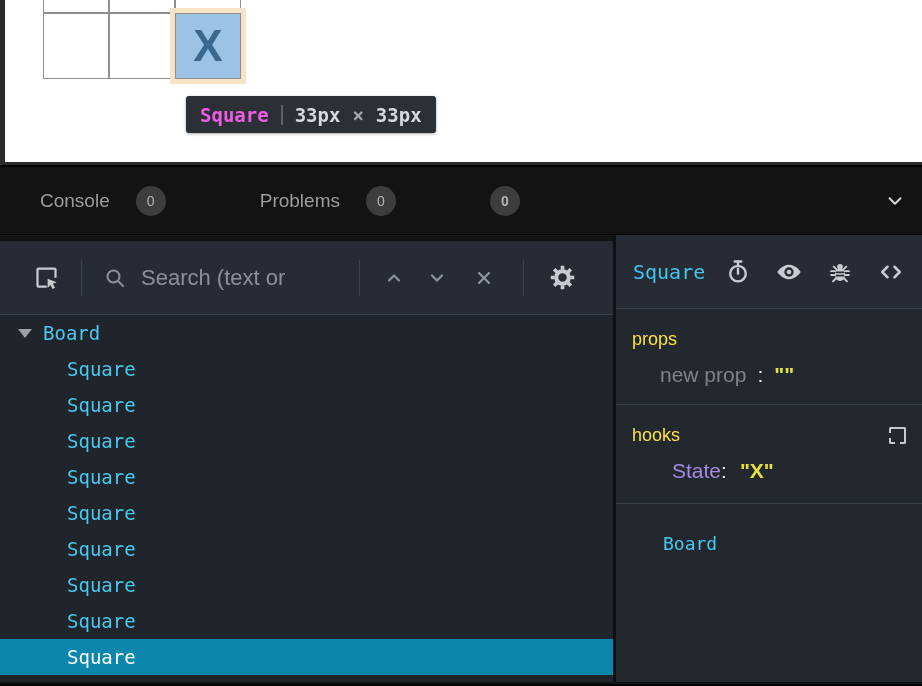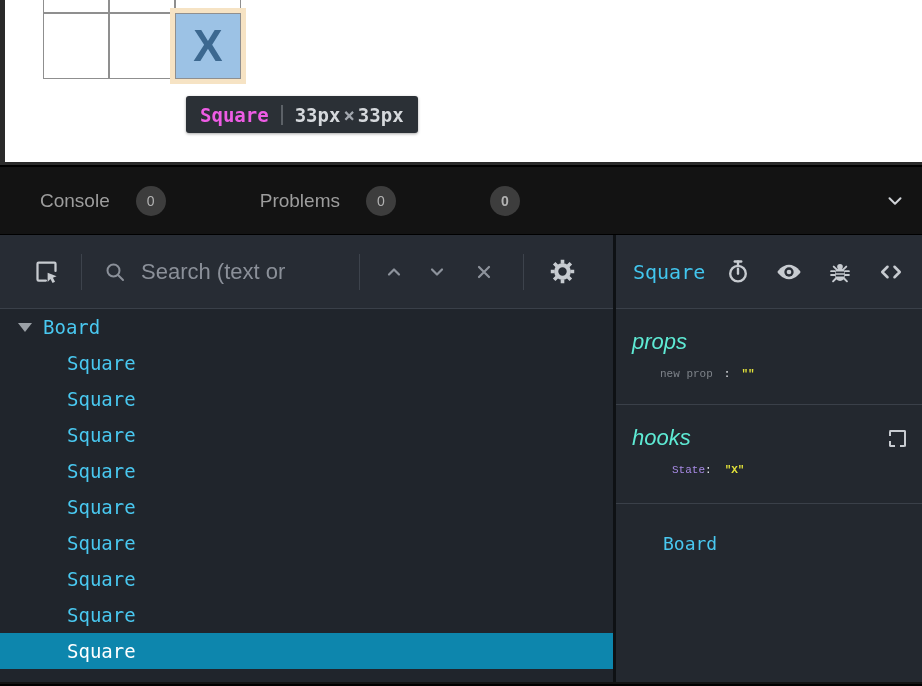--- a/index.html
+++ b/index.html
@@ -20,21 +20,21 @@
   }
   .insp-tooltip {
     position:absolute; left:186px; top:96px; height:37px; z-index:3;
     display:flex; align-items:center; gap:12px;
     background:#2b3036; border-radius:3px; padding:0 14px;
     font-family:"DejaVu Sans Mono", monospace; font-weight:bold; font-size:19px;
     box-shadow:0 1px 3px rgba(0,0,0,.35);
   }
   .insp-tooltip .comp-name { color:#ee5ce5; }
   .insp-tooltip .vr { width:2px; height:20px; background:#5c6167; }
-  .insp-tooltip .dims { color:#d6d9dd; display:flex; gap:3px;justify-content:center; }
+  .insp-tooltip .dims { color:#d6d9dd; display:flex; gap:12px;justify-content:center; }
   .insp-tooltip .times { color:#a2a7ae; }
 
   .border-band { height:5px; background:#2b2b2b; border-bottom:2px solid #000; }
 
   
   .tabbar { height:67px; background:#131313; display:flex; align-items:center; }
   .tab { display:flex; align-items:center; gap:26px; color:#9d9d9d; font-size:19px; cursor:default; }
   .tab .badge { min-width:30px; height:30px; border-radius:15px; background:#3d3d3d; color:#b3b3b3;
                 font-size:14px; display:flex; align-items:center; justify-content:center; }
   .tab.active { color:#f5f5f5; font-weight:bold; font-size:20px; }
@@ -42,21 +42,21 @@
   .tab-problems { margin-left:94px; }
   .tab-devtools { margin-left:94px; }
   .tab-chevron { margin-left:auto; margin-right:16px; display:flex; align-items:center; }
 
   
   .panels { display:flex; height:448px; border-top:1px solid #000; }
   .left-panel { width:613px; display:flex; flex-direction:column; }
   .divider-v { width:3px; background:#0e1114; }
   .right-panel { flex:1; background:#23282f; display:flex; flex-direction:column; }
 
-  .toolbar { height:74px; background:#272c34; border-bottom:1px solid #3a4049; display:flex; align-items:center; flex:none; }
+  .toolbar { height:74px; background:#272c34; border-bottom:1px solid #3a4049; display:flex; align-items:center; flex:none;margin-top:6px; }
   .tb-vr { width:1px; height:36px; background:#3d434c; flex:none; }
   .icon-btn { display:flex; align-items:center; justify-content:center; background:none; border:none; cursor:pointer; padding:0; }
   .inspect-btn { margin-left:33px; }
   .vr-1 { margin-left:21px; }
   .search-icon { margin-left:21px; }
   .search-input {
     margin-left:14px; width:212px; background:transparent; border:none; outline:none;
     font-family:"Liberation Sans", sans-serif; font-size:22px; color:#c8ccd2;
   }
   .search-input::placeholder { color:#8b9099; opacity:1; }
@@ -75,26 +75,26 @@
   .row.child { padding-left:67px; }
   .row.selected { background:#0d86ad; color:#ffffff; }
 
   
   .rp-header { height:74px; background:#272c34; border-bottom:1px solid #3a4049;
                display:flex; align-items:center; padding:0 17px; flex:none; }
   .rp-title { font-family:"DejaVu Sans Mono", monospace; font-size:20px; color:#42c6ee; margin-right:auto; }
   .rp-icons { display:flex; align-items:center; gap:24px; }
 
   .section { padding:20px 16px 0 16px; }
-  .section .sec-label { font-size:22px; color:#5eead4;font-style:italic; }
+  .section .sec-label { font-size:18px; color:#fde047; }
   .sec-props { height:96px; border-bottom:1px solid #3a4049; }
   .sec-hooks { height:99px; border-bottom:1px solid #3a4049; }
   .sec-rendered { flex:1; padding-top:16px; }
   .label-row { display:flex; align-items:center; justify-content:space-between; }
-  .entry { margin-top:13px; padding-left:28px; font-family:Liberation Mono, monospace; font-size:11px;
+  .entry { margin-top:13px; padding-left:28px; font-family:Liberation Sans, sans-serif; font-size:21px;
            display:flex; align-items:center; white-space:pre; }
   .key-gray { color:#7e838a; }
   .key-purple { color:#a78ae4;margin-left:12px; }
   .colon { color:#e9ebee; margin:0 11px; }
   .colon.tight { margin:0 13px 0 0; }
   .val-yellow { color:#e2e23a; font-weight:bold; }
   .dashed-square { width:17px; height:17px; border:2px solid #c7cbd0; border-left-style:dashed; border-bottom-style:dashed; border-radius:2px; }
   .rendered-link { display:inline-block; margin-top:13px; margin-left:31px; font-family:"DejaVu Sans Mono", monospace;
                    font-size:18px; color:#49c8f0; cursor:pointer; }
 

